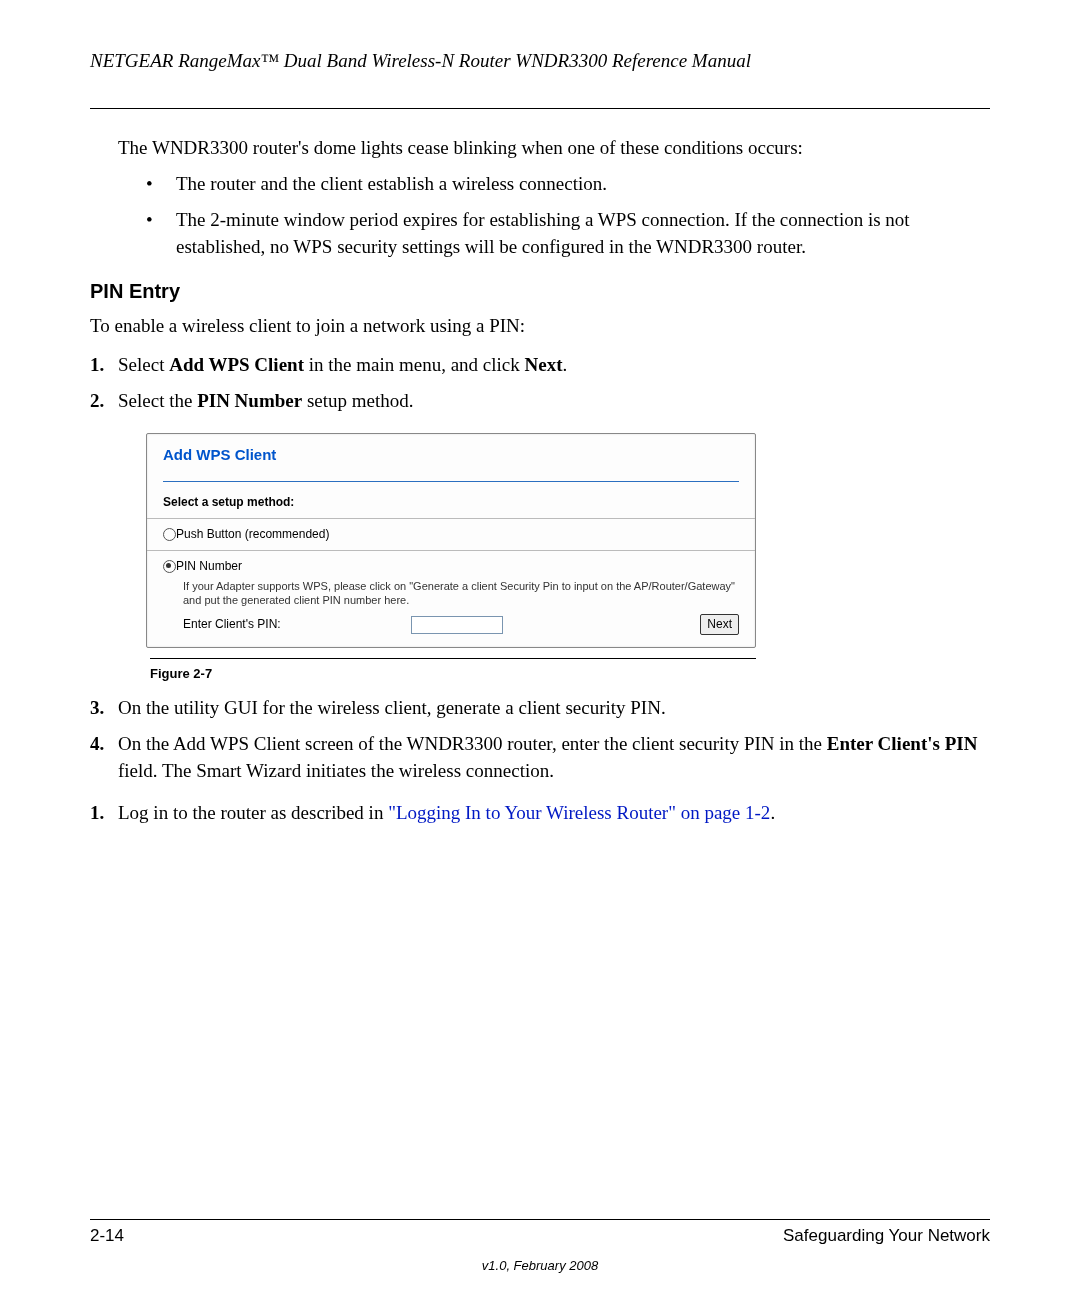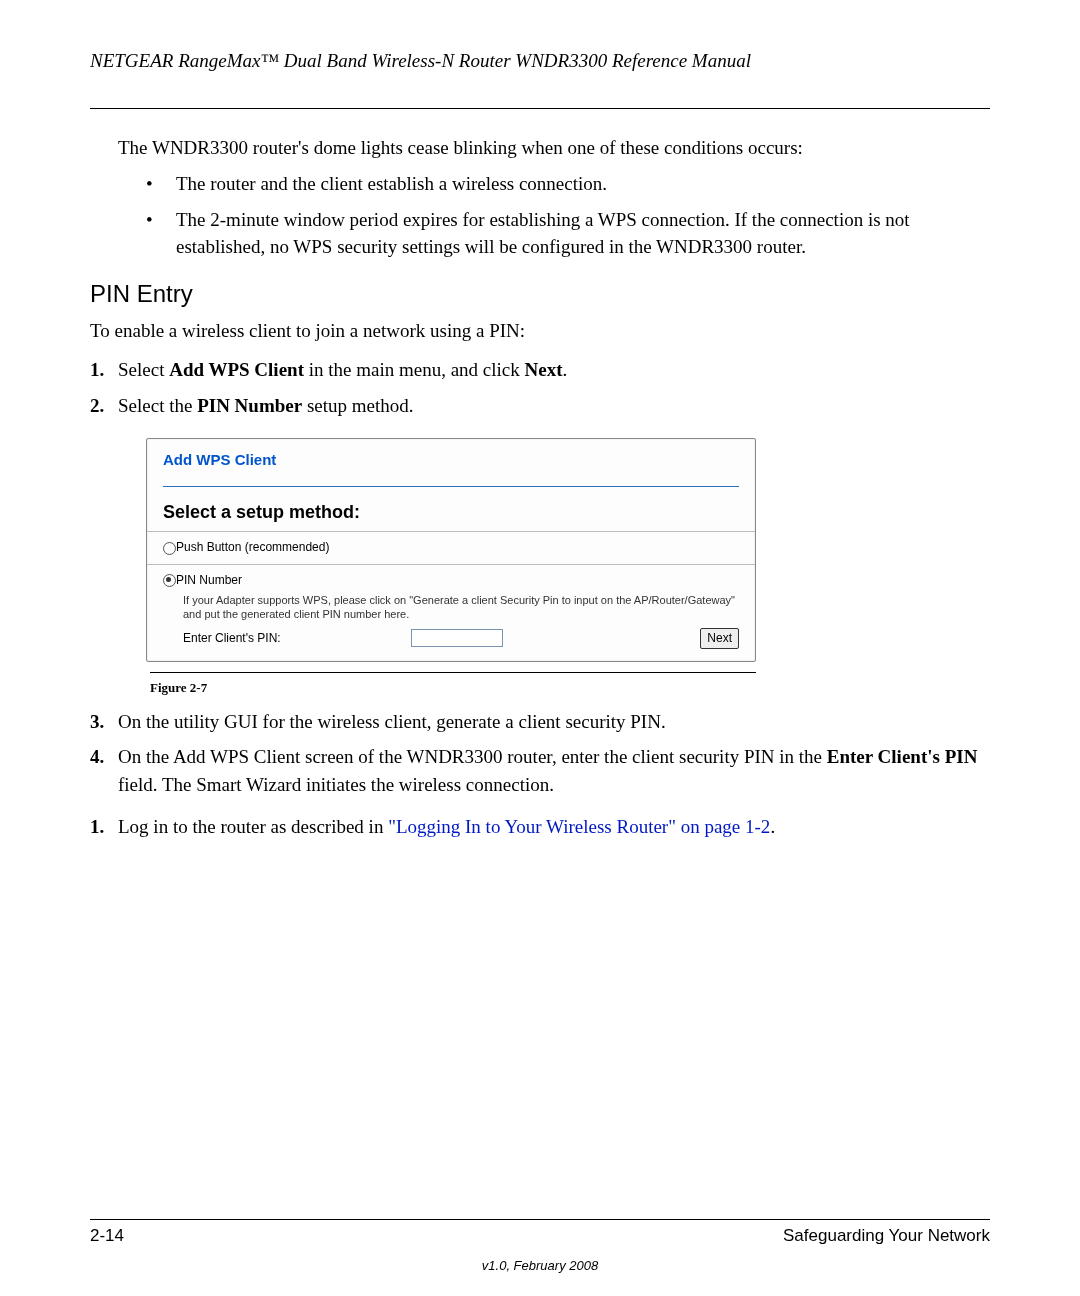--- a/index.html
+++ b/index.html
@@ -49,22 +49,22 @@
     padding-left: 30px;
   }
   .bullets li::before {
     content: "•";
     position: absolute;
     left: 0;
     top: 0;
   }
   h2.sec {
     font-family: Arial, Helvetica, sans-serif;
-    font-weight: normal;
-    font-size: 24px;
+    font-weight: bold;
+    font-size: 20px;
     margin: 20px 0 12px 0;
   }
   .intro {
     font-size: 19px;
     margin: 0 0 14px 0;
   }
   ol.steps {
     margin: 0 0 14px 0;
     padding-left: 28px;
     font-size: 19px;
@@ -104,21 +104,21 @@
     font-weight: bold;
     font-size: 15px;
     padding-bottom: 16px;
   }
   .fig-hr {
     border: none;
     border-top: 1.5px solid #2b6fc0;
     margin: 0 0 12px 0;
   }
   .fig-label {
-    font-size: 18px;
+    font-size: 12px;
     font-weight: bold;
     margin-bottom: 6px;
   }
   .fig-radio-row {
     font-size: 12px;
     padding: 3px 0;
     display: flex;
     align-items: center;
   }
   .fig-radio {
@@ -165,21 +165,21 @@
     font-size: 12px;
     padding: 1px 6px;
     border-radius: 2px;
   }
   .fig-hr-row {
     border: none;
     border-top: 1px solid #bbb;
     margin: 4px -16px;
   }
   .fig-caption {
-    font-family: Liberation Serif, serif;
+    font-family: Liberation Sans, sans-serif;
     font-weight: bold;
     font-size: 13px;
     margin: 10px 0 0 4px;
     border-top: 1.5px solid #000;
     padding-top: 6px;
   }
   
   .footer {
     position: absolute;
     left: 90px;

